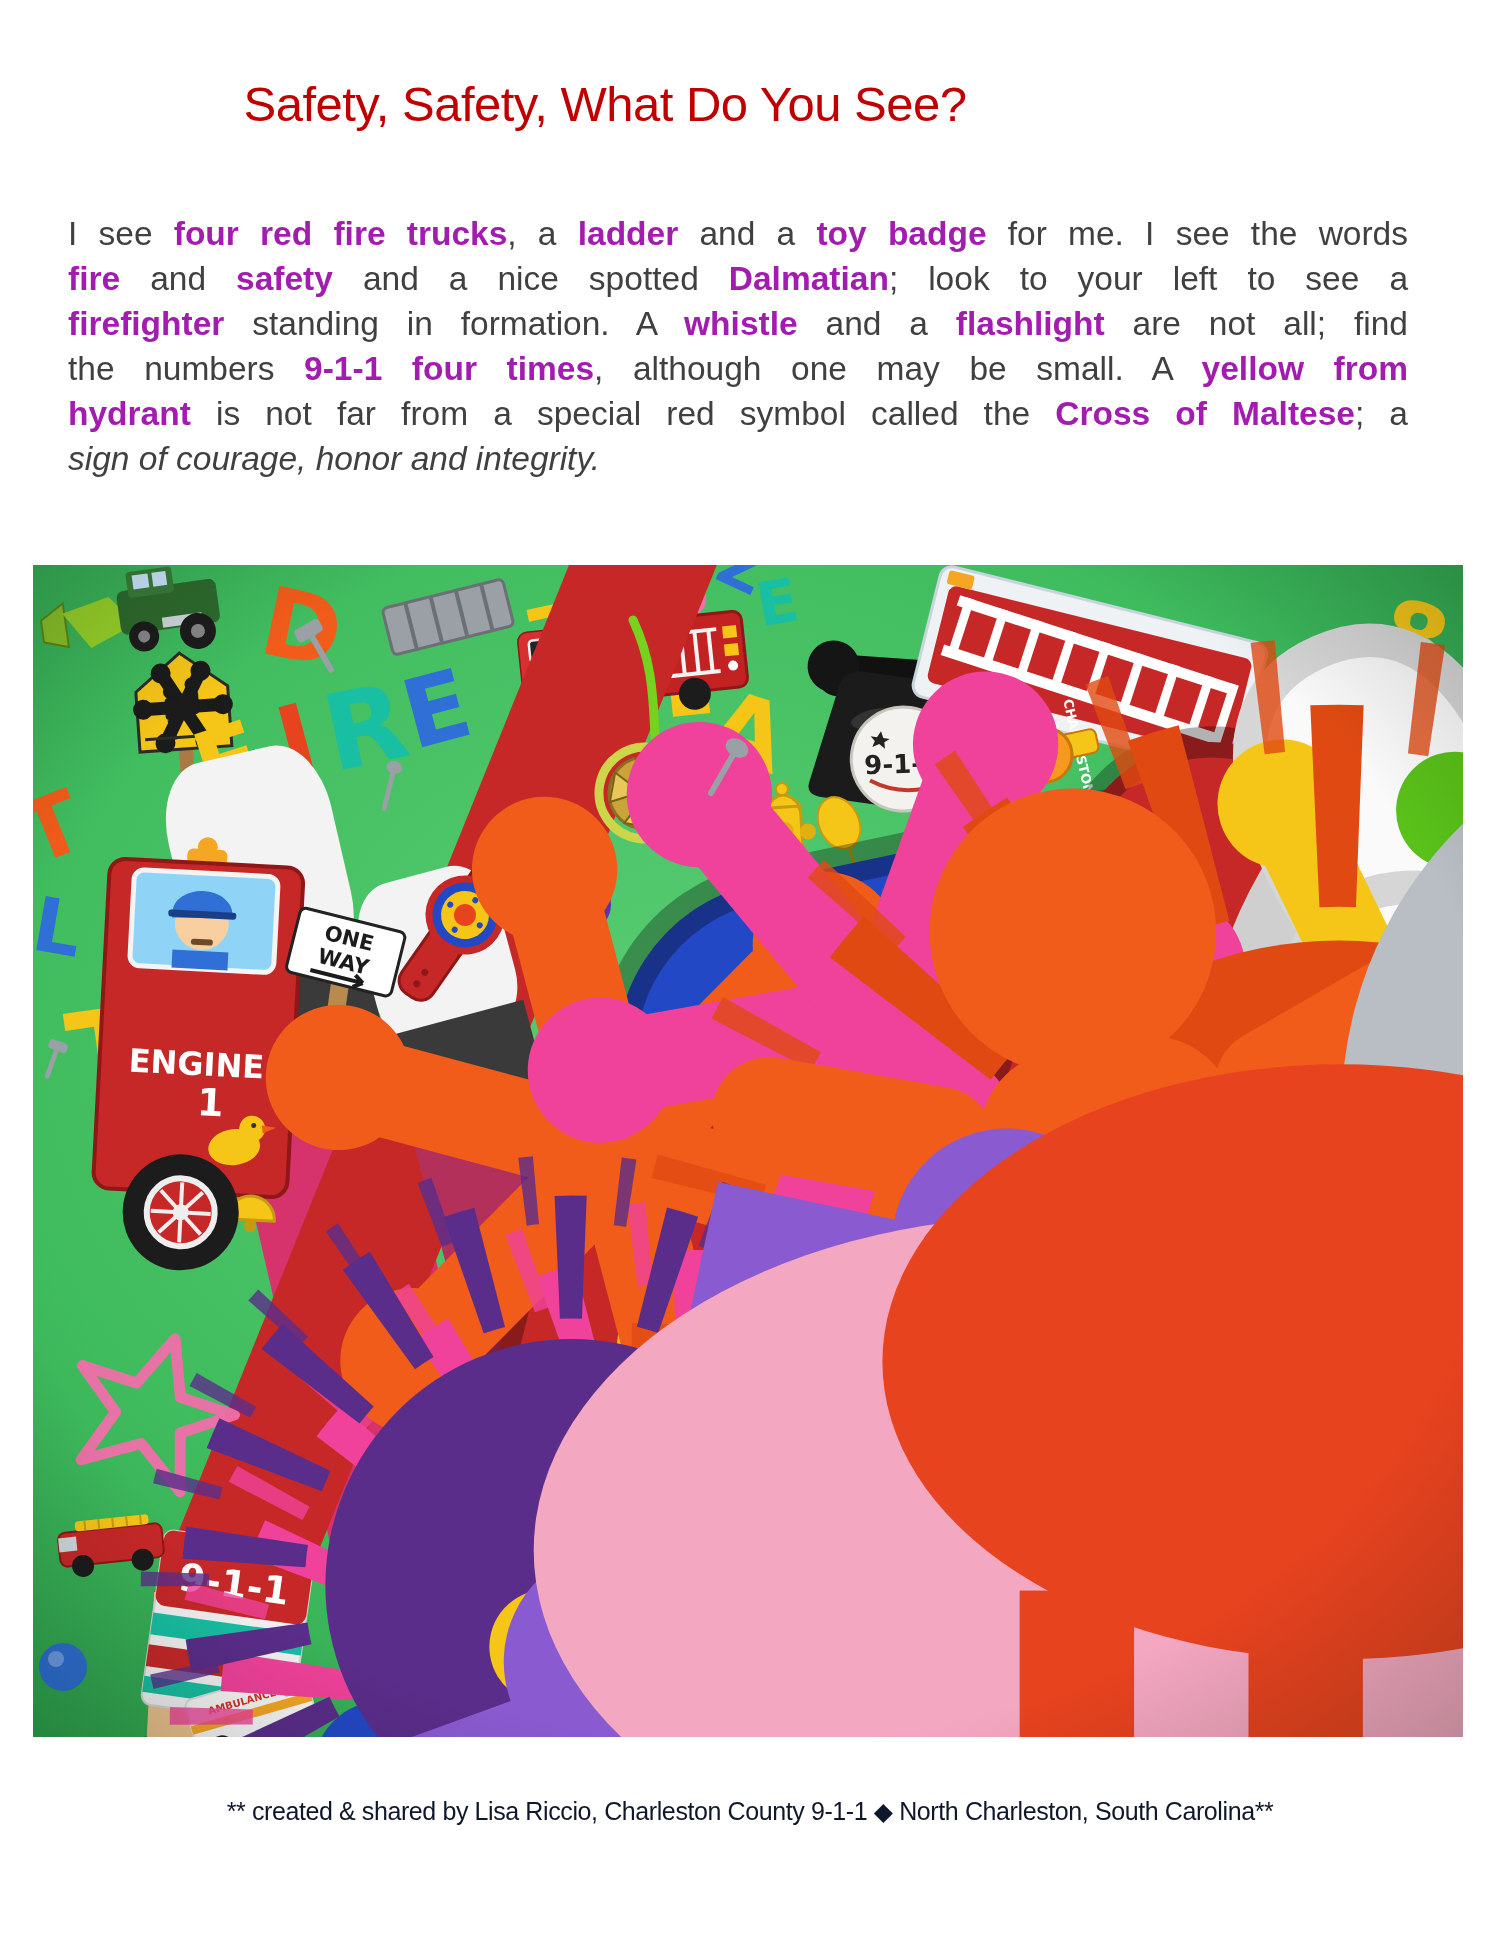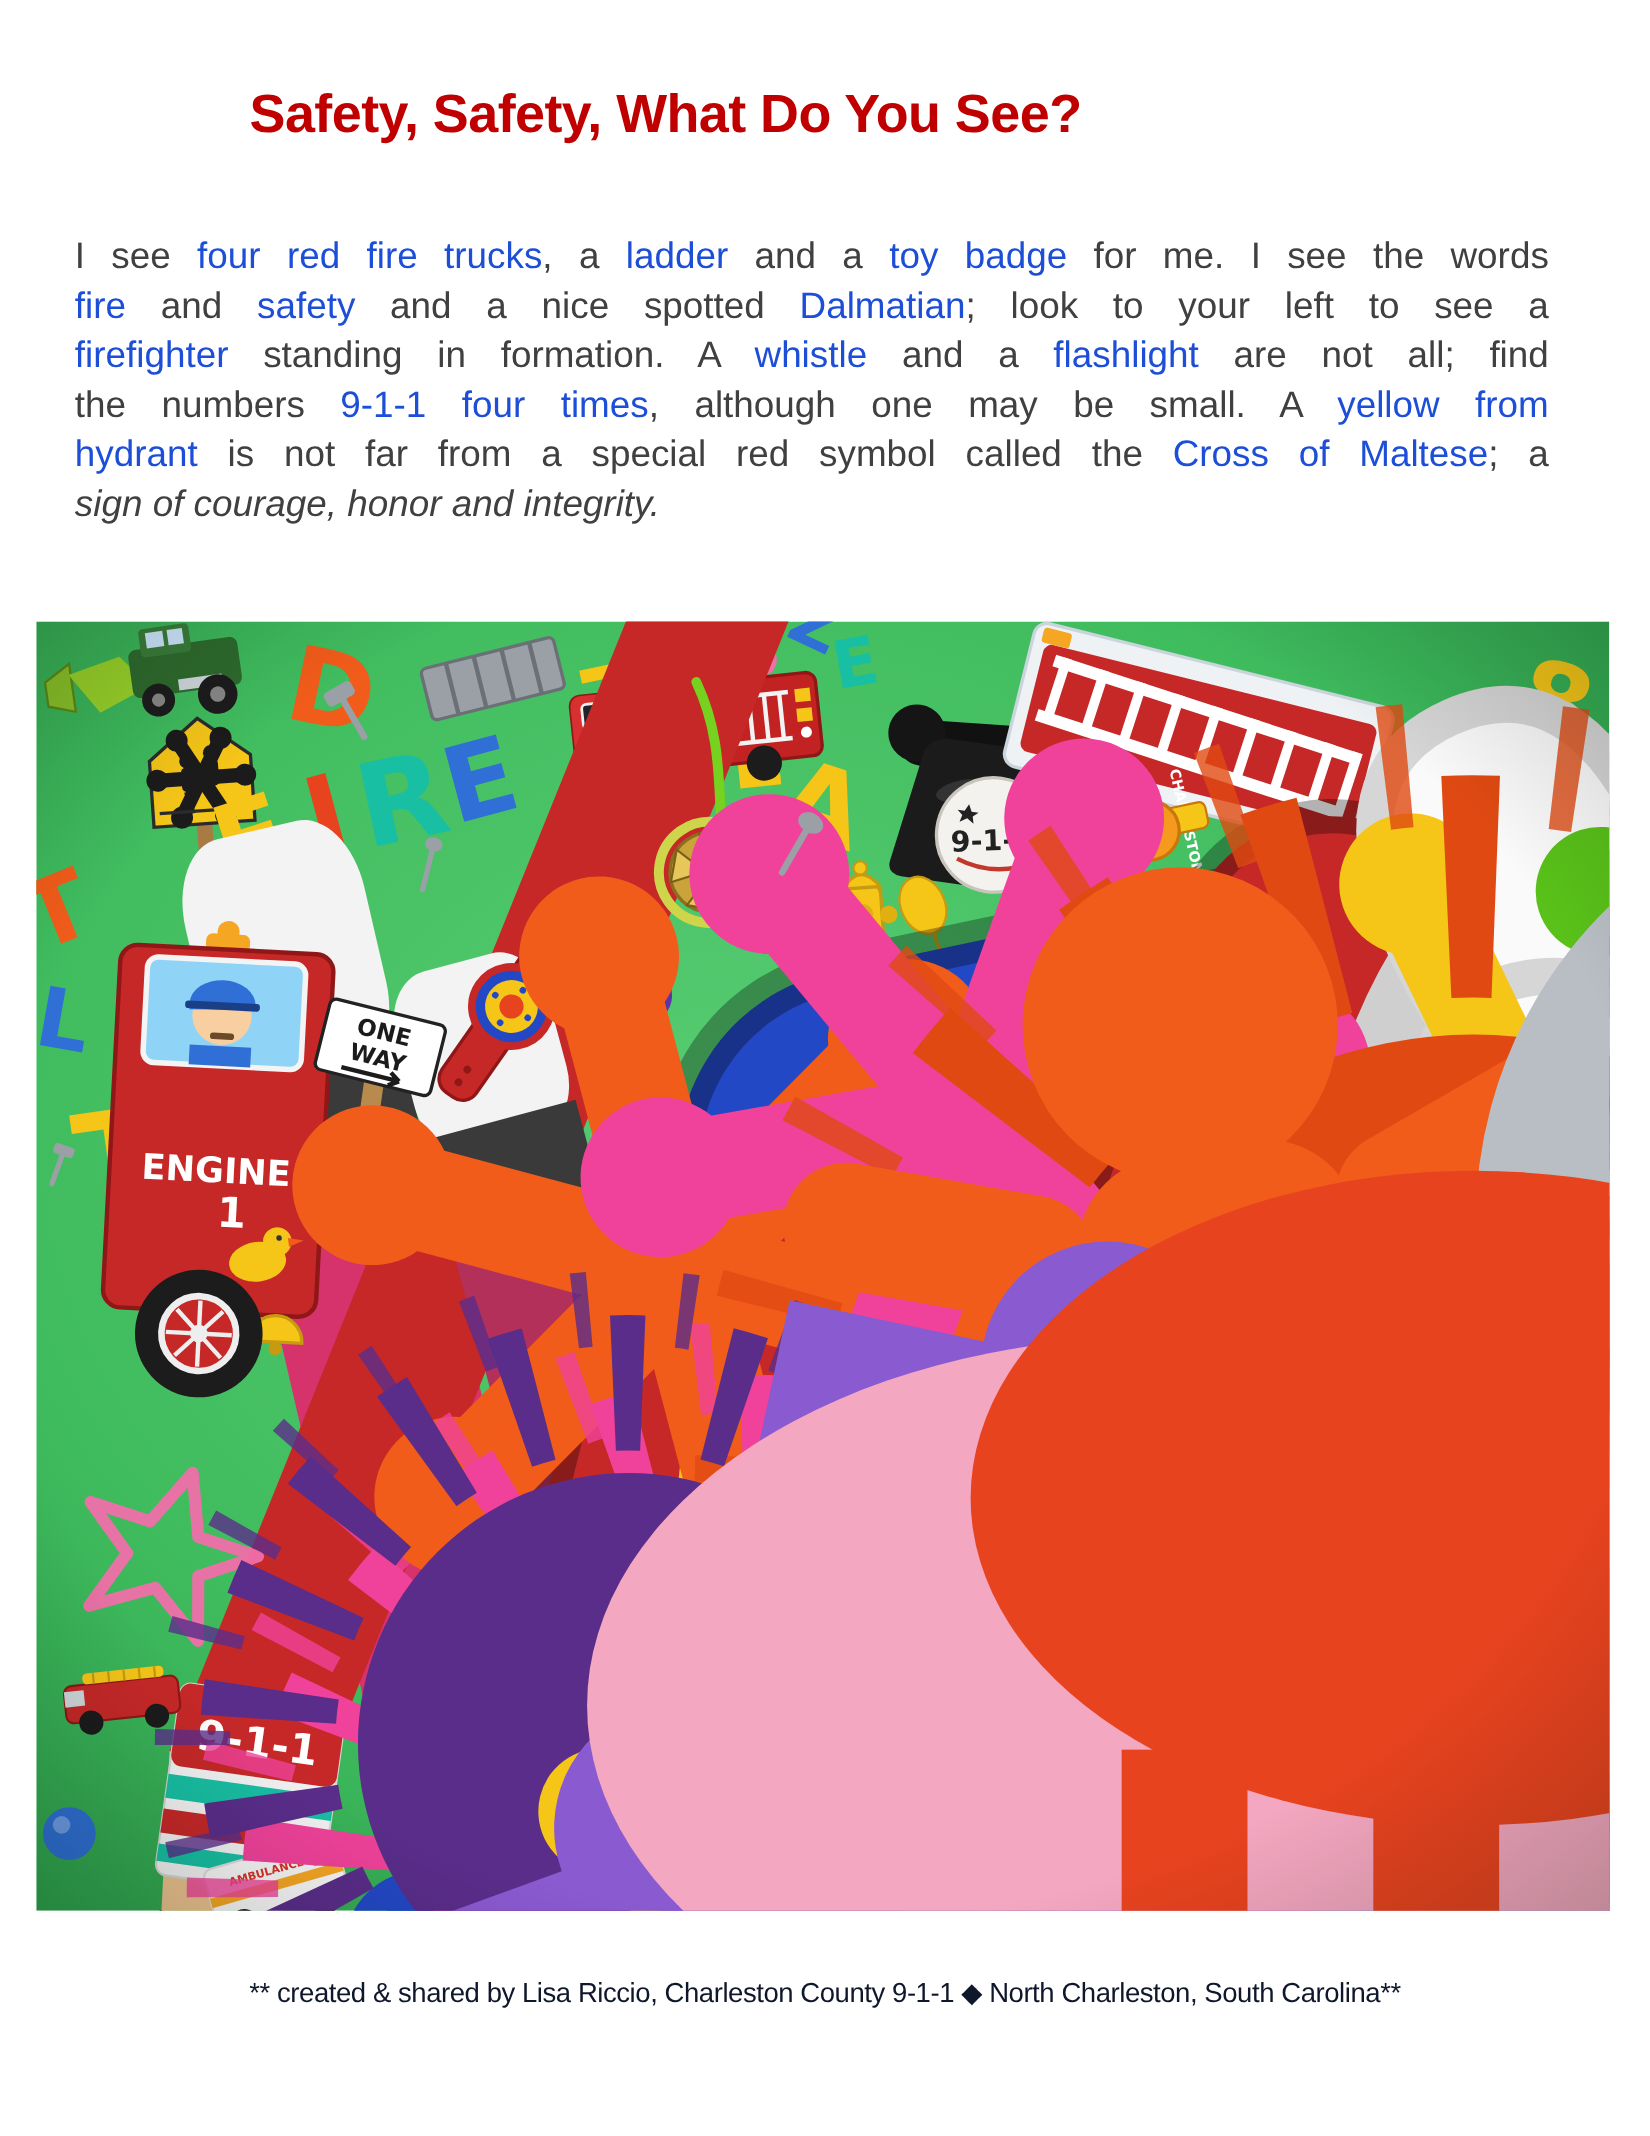--- a/index.html
+++ b/index.html
@@ -1,24 +1,24 @@
 <!DOCTYPE html>
 <html><head>
 <meta charset="utf-8">
 <style>
   html,body{margin:0;padding:0;background:#ffffff;}
   body{width:1500px;height:1942px;position:relative;font-family:"Liberation Sans",sans-serif;color:#1a1a1a;}
   .title{position:absolute;top:76px;left:0;width:1210px;text-align:center;
-         font-size:49px;font-weight:bold;color:#C00000;letter-spacing:-0.5px;}
+         font-size:49px;font-weight:normal;color:#C00000;letter-spacing:-0.5px;}
   .para{position:absolute;top:211px;left:68px;width:1340px;font-size:33.5px;line-height:45px;}
   .pline{text-align:justify;text-align-last:justify;white-space:nowrap;}
   .pline.last{text-align-last:left;font-style:italic;}
   .pline{white-space:normal;}
   .seg{color:#404040;}
-  .seg.red{color:#1d4ed8;font-weight:normal;margin-top:12px;}
+  .seg.red{color:#a21caf;font-weight:bold;margin-top:12px;}
   .photo{position:absolute;left:33px;top:565px;width:1430px;height:1172px;}
   .footer{position:absolute;top:1797px;left:0;width:1500px;text-align:center;
           font-size:25px;color:#0f172a;letter-spacing:-0.4px;}
   svg text{font-family:"DejaVu Sans",sans-serif;font-weight:bold;}
 </style>
 </head>
 <body>
 
 <div class="title">Safety, Safety, What Do You See?</div>
 

